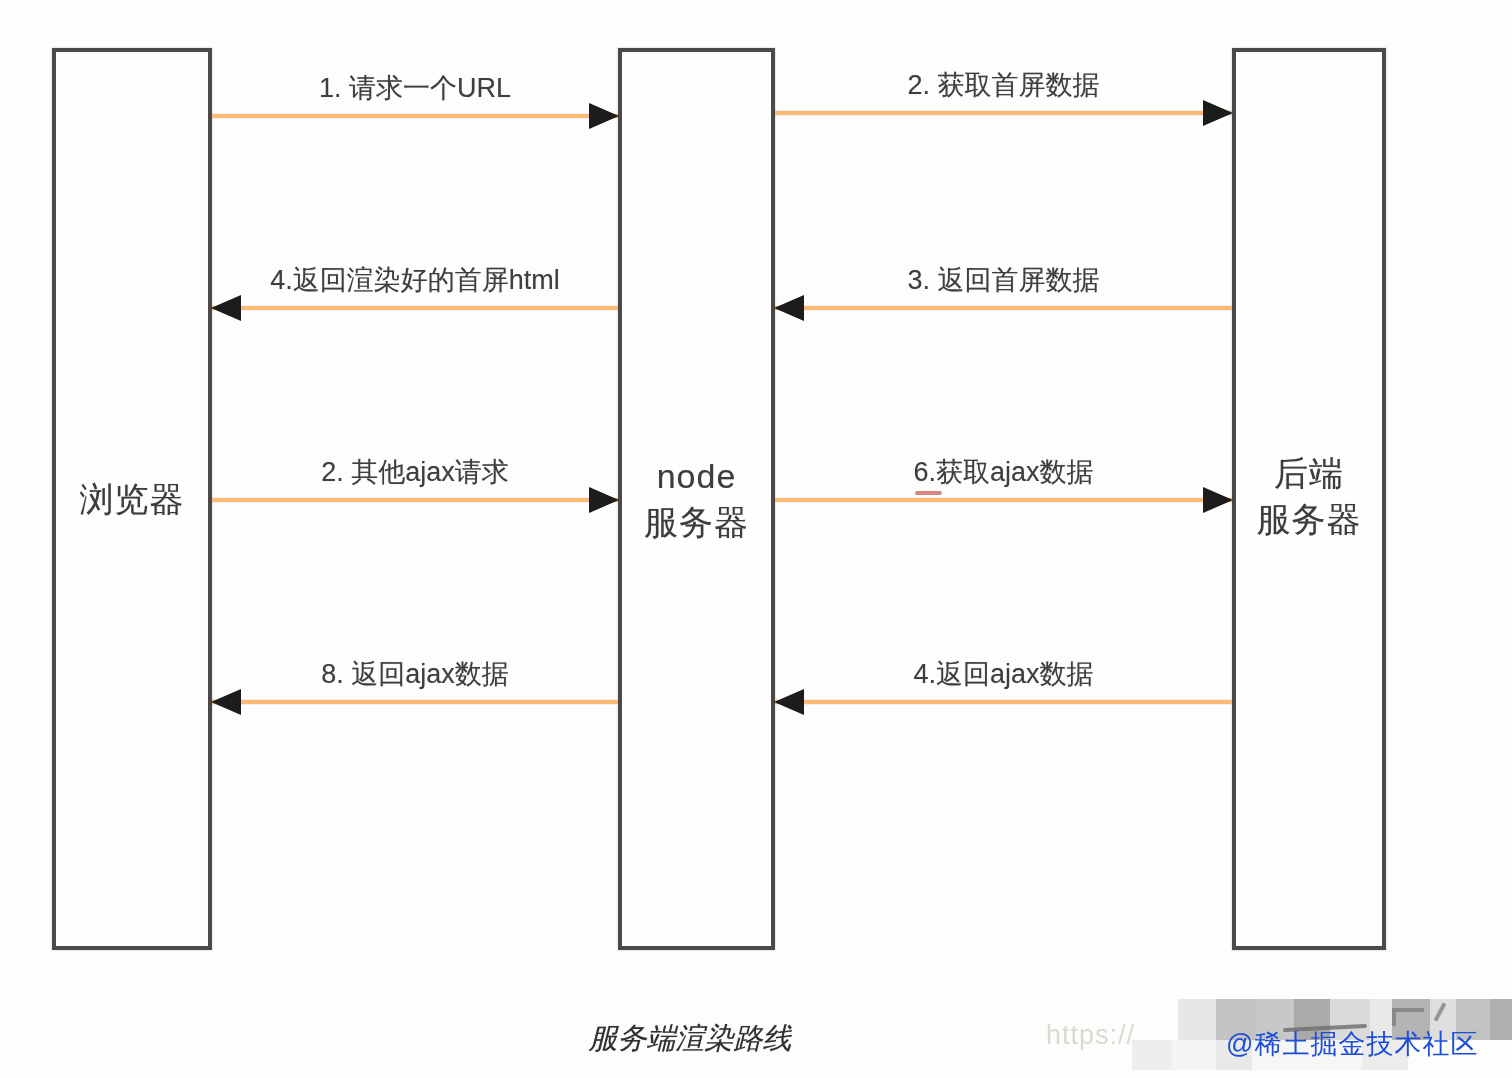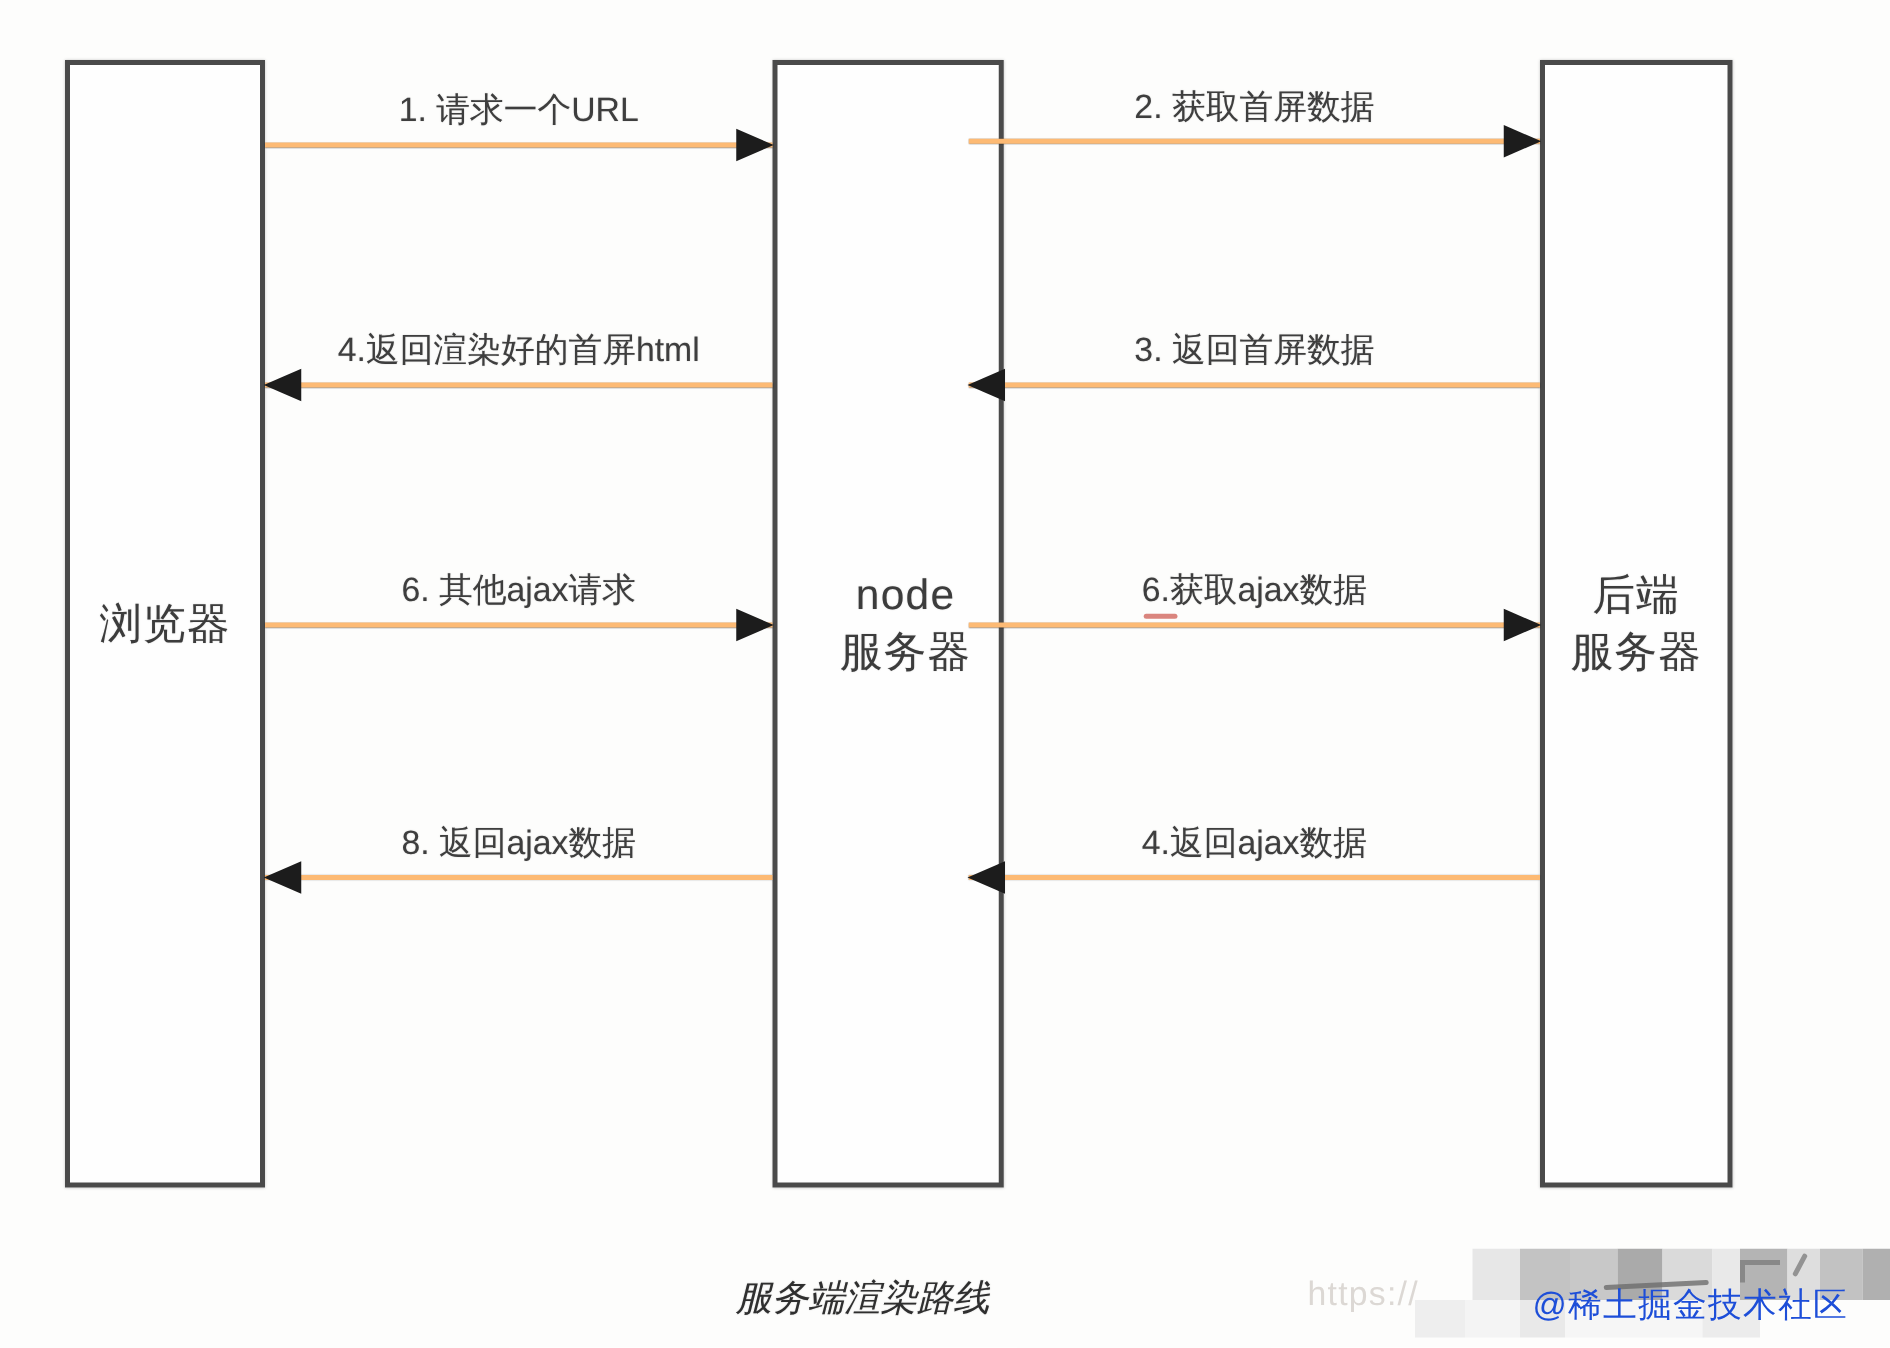--- a/index.html
+++ b/index.html
@@ -25,22 +25,22 @@
   .ebox .box-label {
     text-align:center;
     font-size:34px;
     line-height:46px;
     color:#3c3c3c;
     letter-spacing:1px;
     text-shadow:0 0 1px rgba(70,70,70,.35);
   }
   .ebox .box-label span { display:block; }
   .box-browser { left:52px;  width:152px; }
-  .box-node    { left:618px; width:149px;padding-left:28px; }
-  .box-backend { left:1232px; width:146px; }
+  .box-node    { left:618px; width:149px; }
+  .box-backend { left:1232px; width:146px;font-family:Liberation Mono, monospace; }
 
   
   .arrow {
     position:absolute;
     height:4px;
     background:#fdba74;
     box-shadow:0 0 1px rgba(0,0,0,.5);
   }
   .arrow .head-right {
     position:absolute; right:-1px; top:50%;
@@ -180,21 +180,21 @@
     <span class="label">3. 返回首屏数据</span>
     <span class="head-left"></span>
   </div>
 
   <div class="arrow a4">
     <span class="label">4.返回渲染好的首屏html</span>
     <span class="head-left"></span>
   </div>
 
   <div class="arrow a5">
-    <span class="label">6. 其他ajax请求</span>
+    <span class="label">2. 其他ajax请求</span>
     <span class="head-right"></span>
   </div>
 
   <div class="arrow a6">
     <span class="label">
       <span>6.获取ajax数据</span>
       <span class="squiggle"></span>
     </span>
     <span class="head-right"></span>
   </div>

